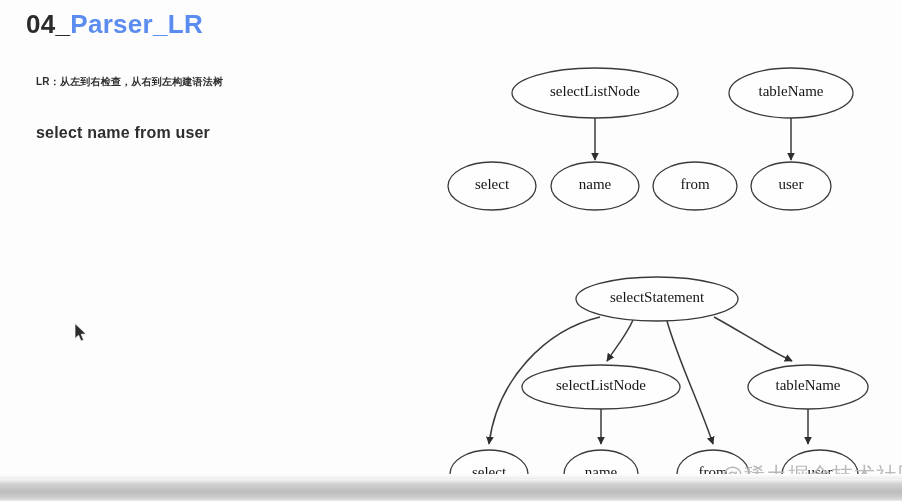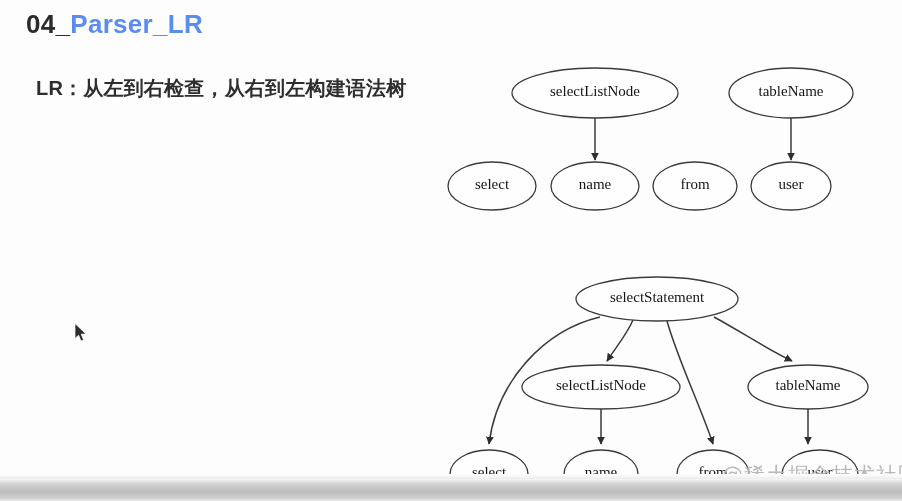--- a/index.html
+++ b/index.html
@@ -26,21 +26,21 @@
     position:absolute;left:26px;top:9px;
     font-size:26px;font-weight:700;letter-spacing:.3px;
     white-space:nowrap;
   }
   .title .num{color:#2b2b2b;}
   .title .name{color:#5b8cf0;}
 
   
   .line-cn{
     position:absolute;left:36px;top:75px;
-    font-size:20px;font-weight:700;color:#2e2e2e;
+    font-size:10px;font-weight:700;color:#2e2e2e;
     white-space:nowrap;letter-spacing:.2px;
   }
   .line-sql{
     position:absolute;left:36px;top:124px;
     font-size:16px;font-weight:700;color:#2e2e2e;
     white-space:nowrap;letter-spacing:.2px;
   }
   .line-order{
     position:absolute;left:50px;top:238px;
     font-size:15px;font-weight:400;color:#555;
@@ -73,20 +73,21 @@
 </head>
 <body>
 
 <div id="slide">
 
   <div class="title">
     <span class="num">04_</span><span class="name">Parser_LR</span>
   </div>
 
   <div class="line-cn">LR：从左到右检查，从右到左构建语法树</div>
+  <div class="line-sql">select name from user</div>
 
   <svg class="graph" viewBox="0 0 902 501">
     <defs>
       <marker id="ah" markerWidth="9" markerHeight="9" refX="7.2" refY="4.5" orient="auto" markerUnits="userSpaceOnUse">
         <path d="M0,0.6 L8,4.5 L0,8.4 z" fill="#2e2e2e"></path>
       </marker>
     </defs>
 
     <line class="edge" x1="595" y1="117" x2="595" y2="160" marker-end="url(#ah)"></line>
     <line class="edge" x1="791" y1="117" x2="791" y2="160" marker-end="url(#ah)"></line>

